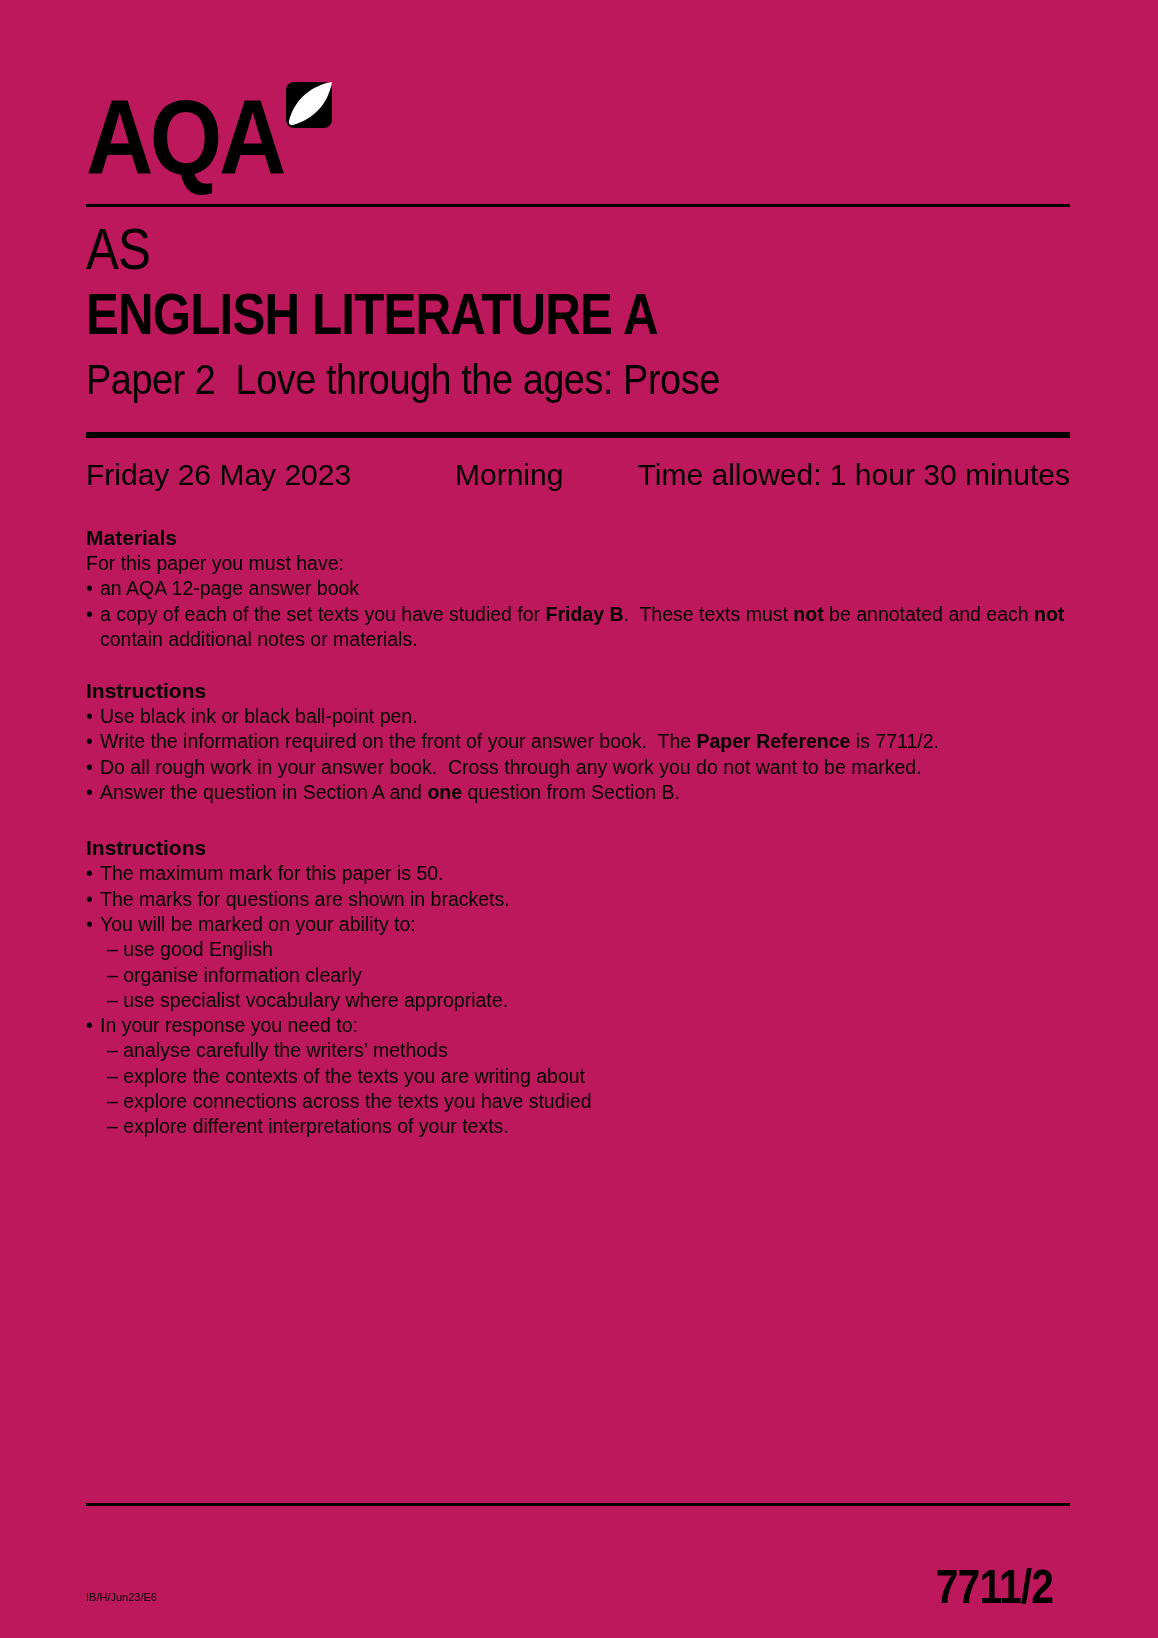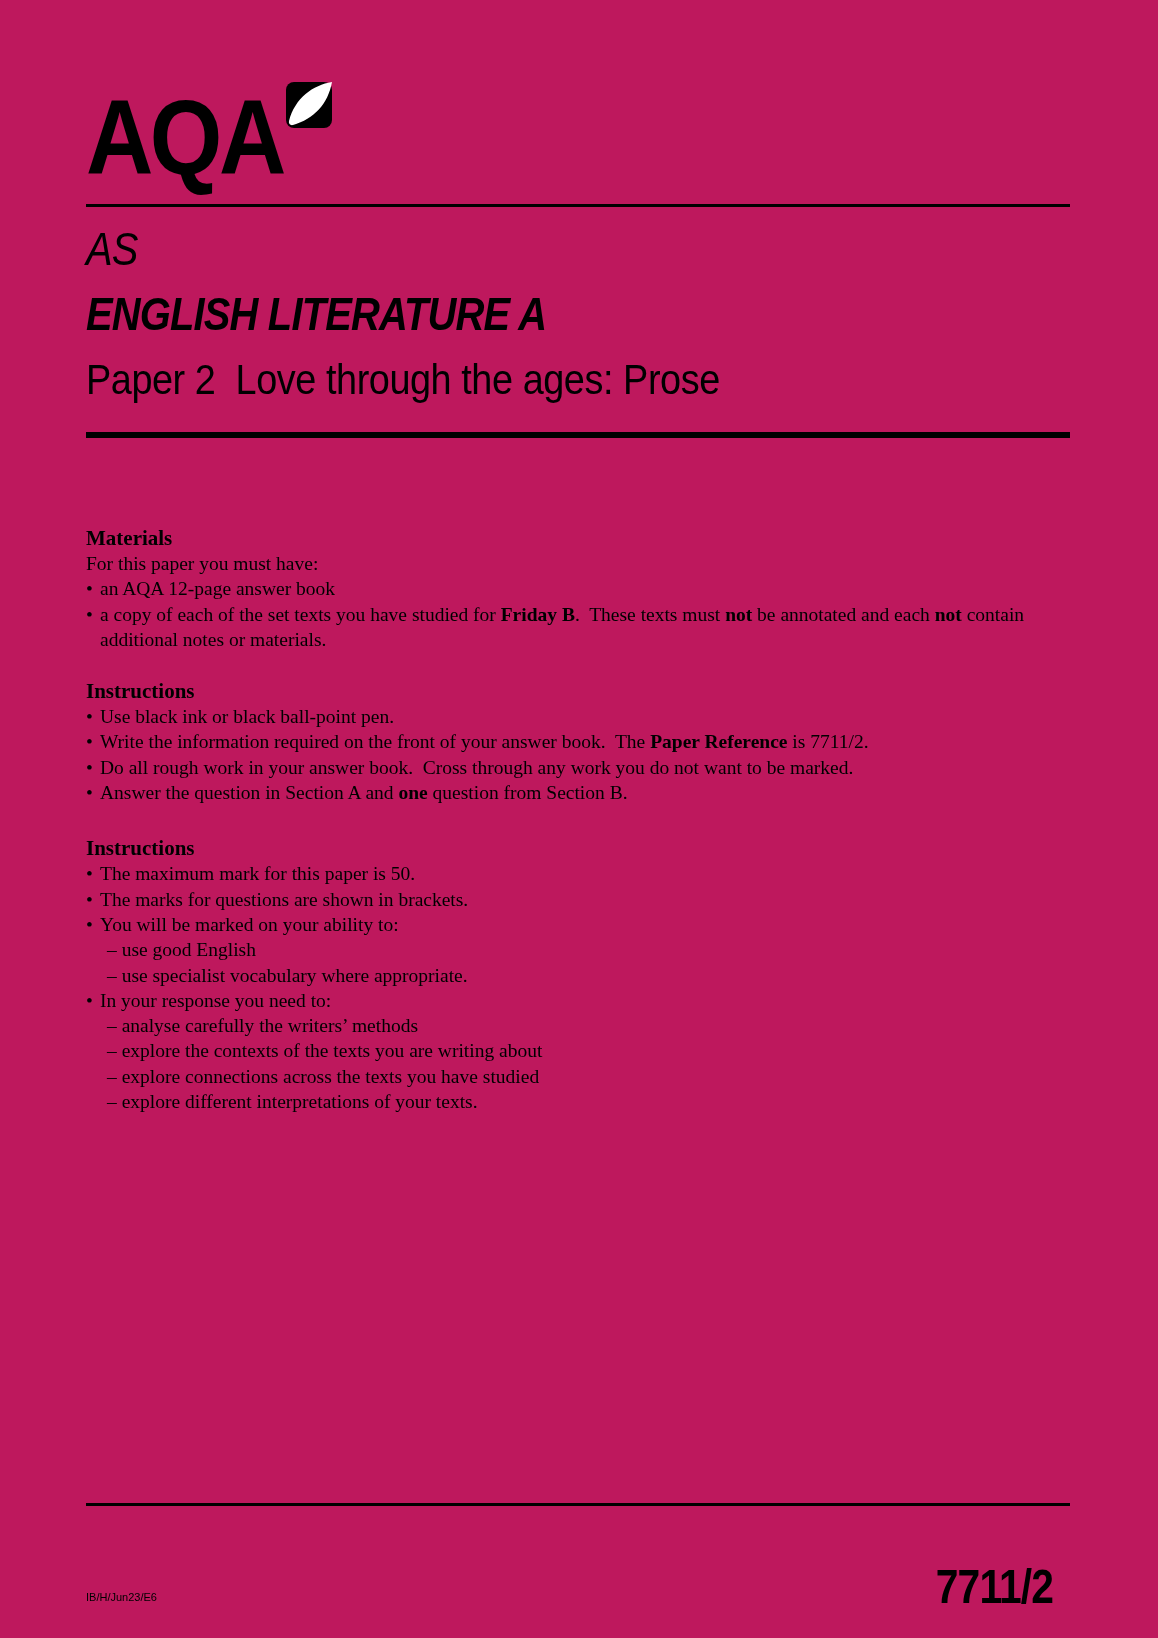--- a/index.html
+++ b/index.html
@@ -28,21 +28,21 @@
   .logo-mark { position: absolute; left: 200px; top: -2px; width: 46px; height: 46px; }
 
   
   .rule { position: absolute; left: 86px; width: 984px; background: #000; }
   .rule-1 { top: 204px; height: 3px; }
   .rule-2 { top: 432px; height: 6px; }
   .rule-3 { top: 1503px; height: 3px; }
 
   
   .title-block { position: absolute; top: 216px; left: 86px; width: 984px; }
-  .title-line { font-size: 47px; line-height: 65px; white-space: pre; font-style: italic; }
+  .title-line { font-size: 58px; line-height: 65px; white-space: pre; }
   .title-line .squeeze {
     display: inline-block;
     transform: scaleX(0.85);
     transform-origin: 0 50%;
     letter-spacing: -1px;
   }
   .title-subject { font-weight: bold; }
   .paper-line { position: absolute; top: 359px; left: 86px; font-size: 43px; line-height: 40px; white-space: pre; }
   .paper-line .squeeze {
     display: inline-block;
@@ -52,21 +52,21 @@
   }
 
   
   .session-row { position: absolute; top: 457px; left: 86px; width: 984px; height: 40px; font-size: 30px; line-height: 36px; }
   .session-date { position: absolute; left: 0; top: 0; }
   .session-time { position: absolute; left: 369px; top: 0; }
   .session-allowed { position: absolute; right: 0; top: 0; }
 
   
   .content { position: absolute; top: 525px; left: 86px; width: 984px; font-size: 19.5px; line-height: 25.3px; }
-  .section { margin-bottom: 26px; font-family: Liberation Serif, serif; }
+  .section { margin-bottom: 26px; }
   .section:nth-child(2) { margin-bottom: 30px; }
   .section-heading { font-size: 21px; font-weight: bold; line-height: 26px; }
   .section-intro { white-space: pre-wrap; }
   .bullet-list { list-style: none; }
   .bullet-item { display: flex; align-items: flex-start; }
   .bullet-marker { width: 14px; flex: 0 0 14px; }
   .bullet-body { flex: 1; white-space: pre-wrap; }
   .seg-bold { font-weight: bold; }
   .sub-item { white-space: pre-wrap; margin-left: 7px; }
 
@@ -95,20 +95,25 @@
   <div class="rule rule-1"></div>
 
   <div class="title-block">
     <div class="title-line"><span class="squeeze">AS</span></div>
     <div class="title-line title-subject"><span class="squeeze">ENGLISH LITERATURE A</span></div>
   </div>
   <div class="paper-line"><span class="squeeze">Paper 2  Love through the ages: Prose</span></div>
 
   <div class="rule rule-2"></div>
 
+  <div class="session-row">
+    <span class="session-date">Friday 26 May 2023</span>
+    <span class="session-time">Morning</span>
+    <span class="session-allowed">Time allowed: 1 hour 30 minutes</span>
+  </div>
 
   <div class="content" id="sections-root">
       <div class="section">
         <div class="section-heading">Materials</div>
         <div class="section-intro">For this paper you must have:</div>
         <ul class="bullet-list">
           <li class="bullet-item">
             <span class="bullet-marker">•</span>
             <span class="bullet-body"><span>an AQA 12-page answer book</span></span>
           </li>
@@ -145,21 +150,21 @@
           <li class="bullet-item">
             <span class="bullet-marker">•</span>
             <span class="bullet-body"><span>The maximum mark for this paper is 50.</span></span>
           </li>
           <li class="bullet-item">
             <span class="bullet-marker">•</span>
             <span class="bullet-body"><span>The marks for questions are shown in brackets.</span></span>
           </li>
           <li class="bullet-item">
             <span class="bullet-marker">•</span>
-            <span class="bullet-body"><span>You will be marked on your ability to:</span><div class="sub-item">– use good English</div><div class="sub-item">– use specialist vocabulary where appropriate.</div></span>
+            <span class="bullet-body"><span>You will be marked on your ability to:</span><div class="sub-item">– use good English</div><div class="sub-item">– organise information clearly</div><div class="sub-item">– use specialist vocabulary where appropriate.</div></span>
           </li>
           <li class="bullet-item">
             <span class="bullet-marker">•</span>
             <span class="bullet-body"><span>In your response you need to:</span><div class="sub-item">– analyse carefully the writers’ methods</div><div class="sub-item">– explore the contexts of the texts you are writing about</div><div class="sub-item">– explore connections across the texts you have studied</div><div class="sub-item">– explore different interpretations of your texts.</div></span>
           </li>
         </ul>
       </div>
     </div>
 
   <div class="rule rule-3"></div>

